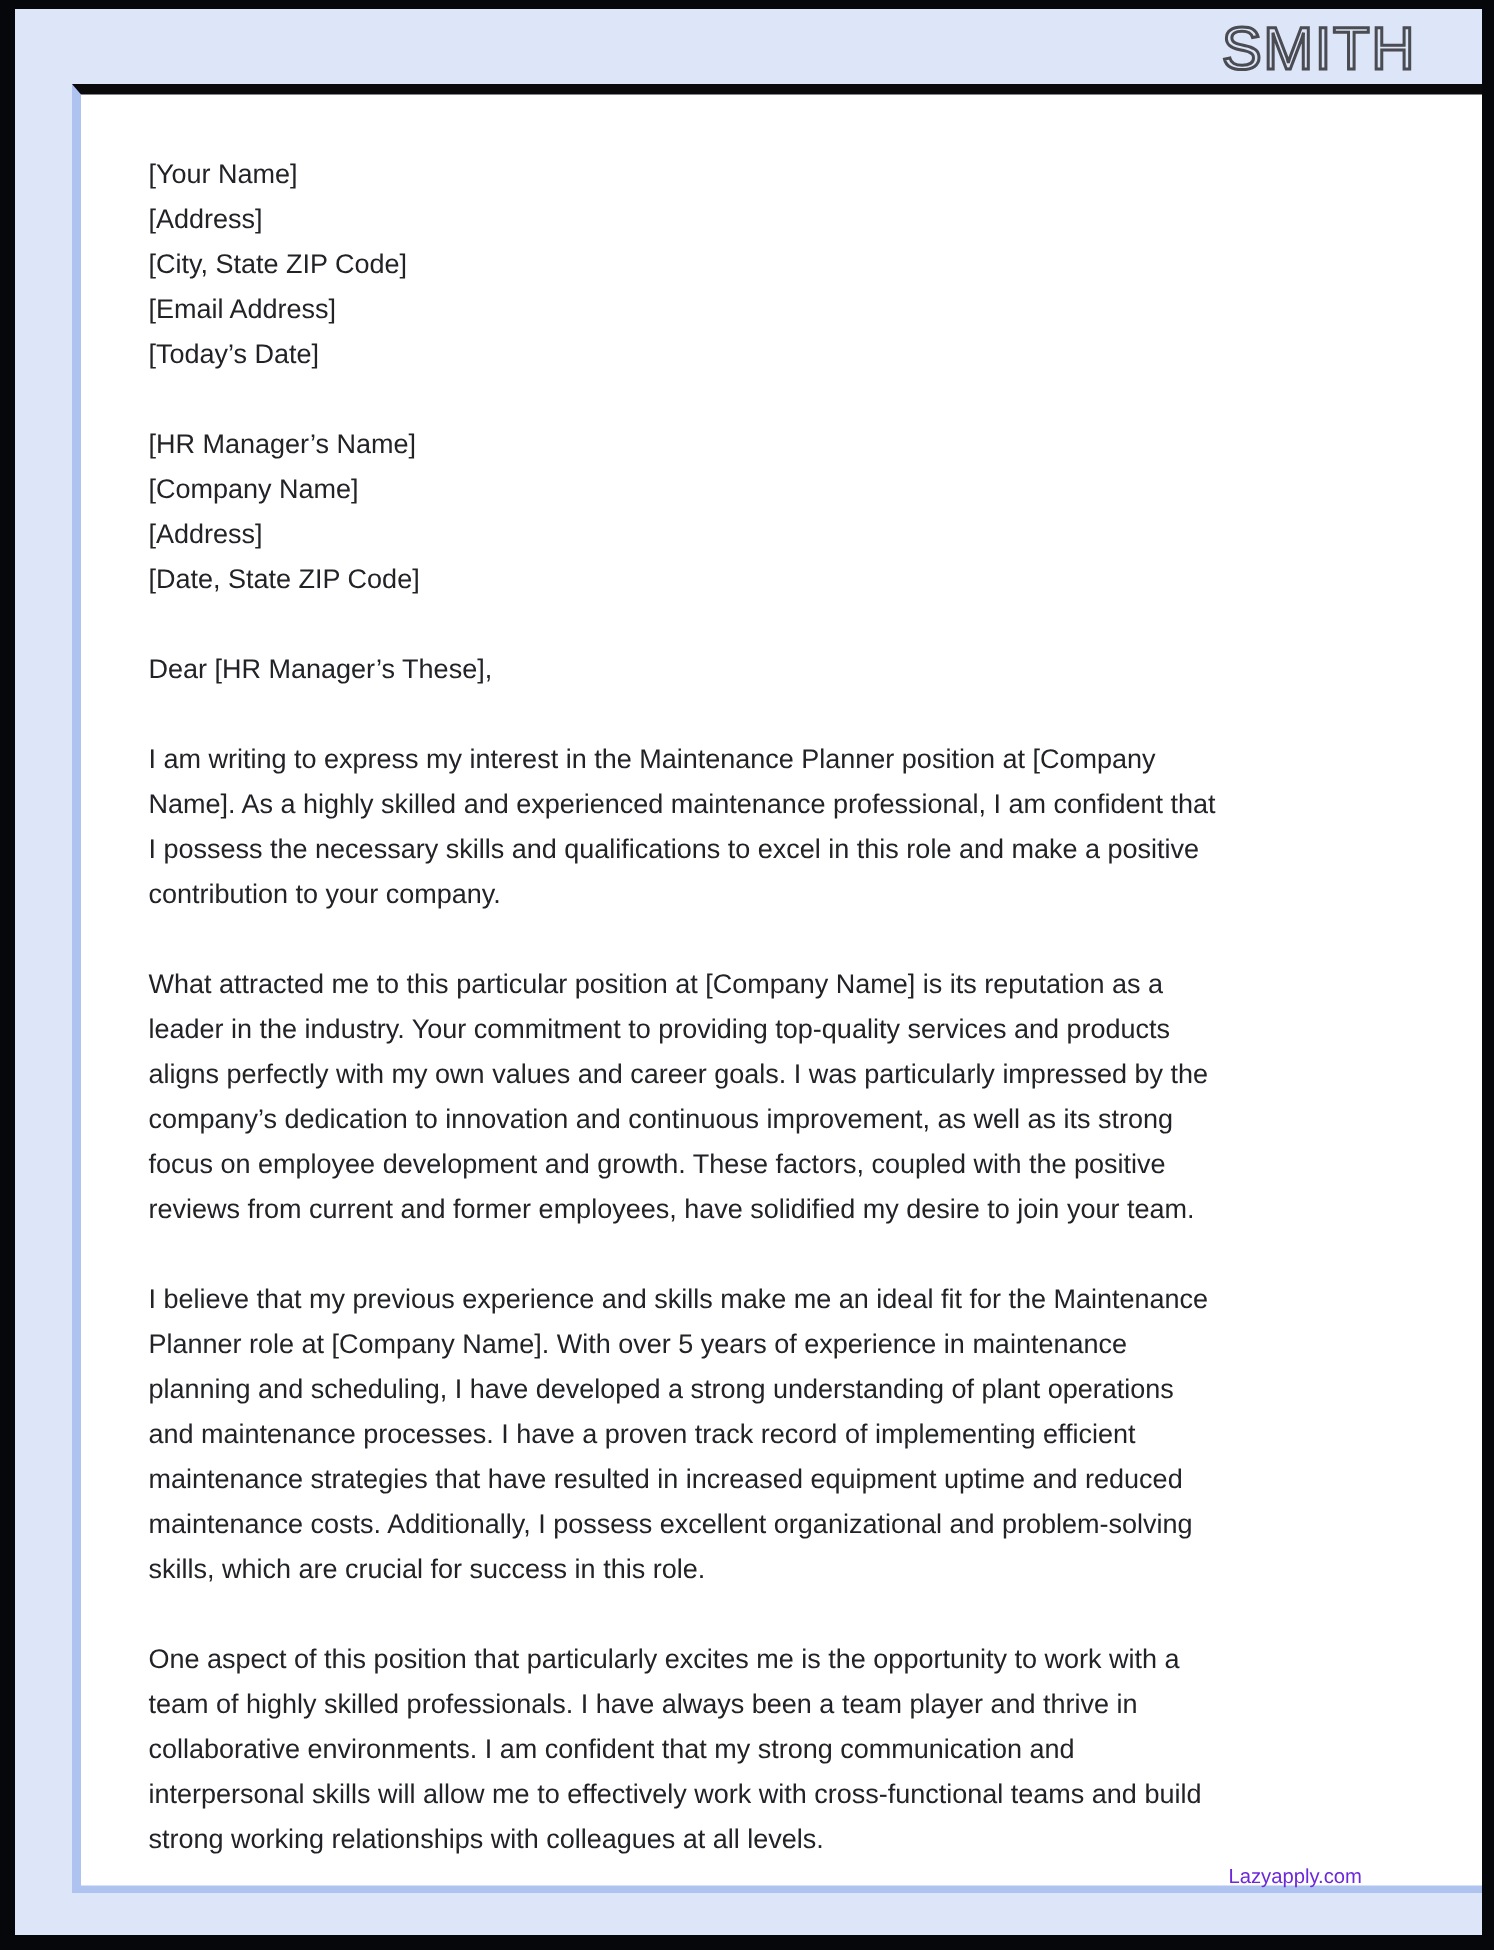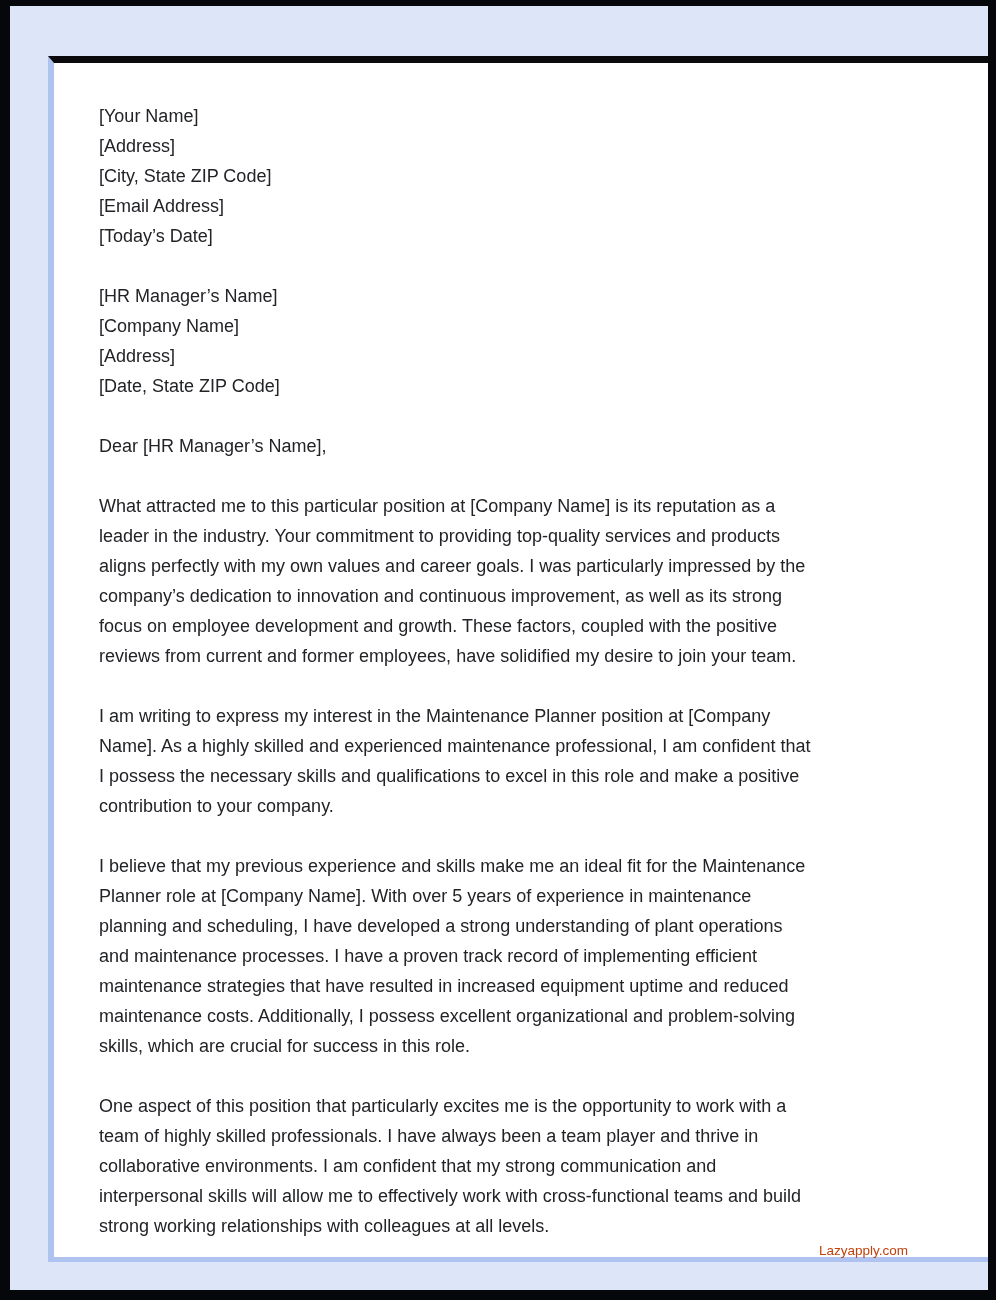--- a/index.html
+++ b/index.html
@@ -41,56 +41,57 @@
   }
   .letter p{
     margin:0 0 30px 0;
     white-space:pre-line;
   }
   .watermark{
     position:absolute;
     top:1237px;right:80px;
     font-size:13.5px;
     line-height:16px;
-    color:#c2410c;
+    color:#6d28d9;
   }
 </style>
 </head>
 <body>
 
 <div class="canvas">
 
+  <div class="logo">SMITH</div>
 
   <div class="page">
     <div class="letter">
 
       <p>[Your Name]
 [Address]
 [City, State ZIP Code]
 [Email Address]
 [Today’s Date]</p>
 
       <p>[HR Manager’s Name]
 [Company Name]
 [Address]
 [Date, State ZIP Code]</p>
 
-      <p>Dear [HR Manager’s Name],</p>
+      <p>Dear [HR Manager’s These],</p>
+
+      <p>I am writing to express my interest in the Maintenance Planner position at [Company
+Name]. As a highly skilled and experienced maintenance professional, I am confident that
+I possess the necessary skills and qualifications to excel in this role and make a positive
+contribution to your company.</p>
 
       <p>What attracted me to this particular position at [Company Name] is its reputation as a
 leader in the industry. Your commitment to providing top-quality services and products
 aligns perfectly with my own values and career goals. I was particularly impressed by the
 company’s dedication to innovation and continuous improvement, as well as its strong
 focus on employee development and growth. These factors, coupled with the positive
 reviews from current and former employees, have solidified my desire to join your team.</p>
-
-      <p>I am writing to express my interest in the Maintenance Planner position at [Company
-Name]. As a highly skilled and experienced maintenance professional, I am confident that
-I possess the necessary skills and qualifications to excel in this role and make a positive
-contribution to your company.</p>
 
       <p>I believe that my previous experience and skills make me an ideal fit for the Maintenance
 Planner role at [Company Name]. With over 5 years of experience in maintenance
 planning and scheduling, I have developed a strong understanding of plant operations
 and maintenance processes. I have a proven track record of implementing efficient
 maintenance strategies that have resulted in increased equipment uptime and reduced
 maintenance costs. Additionally, I possess excellent organizational and problem-solving
 skills, which are crucial for success in this role.</p>
 
       <p>One aspect of this position that particularly excites me is the opportunity to work with a

